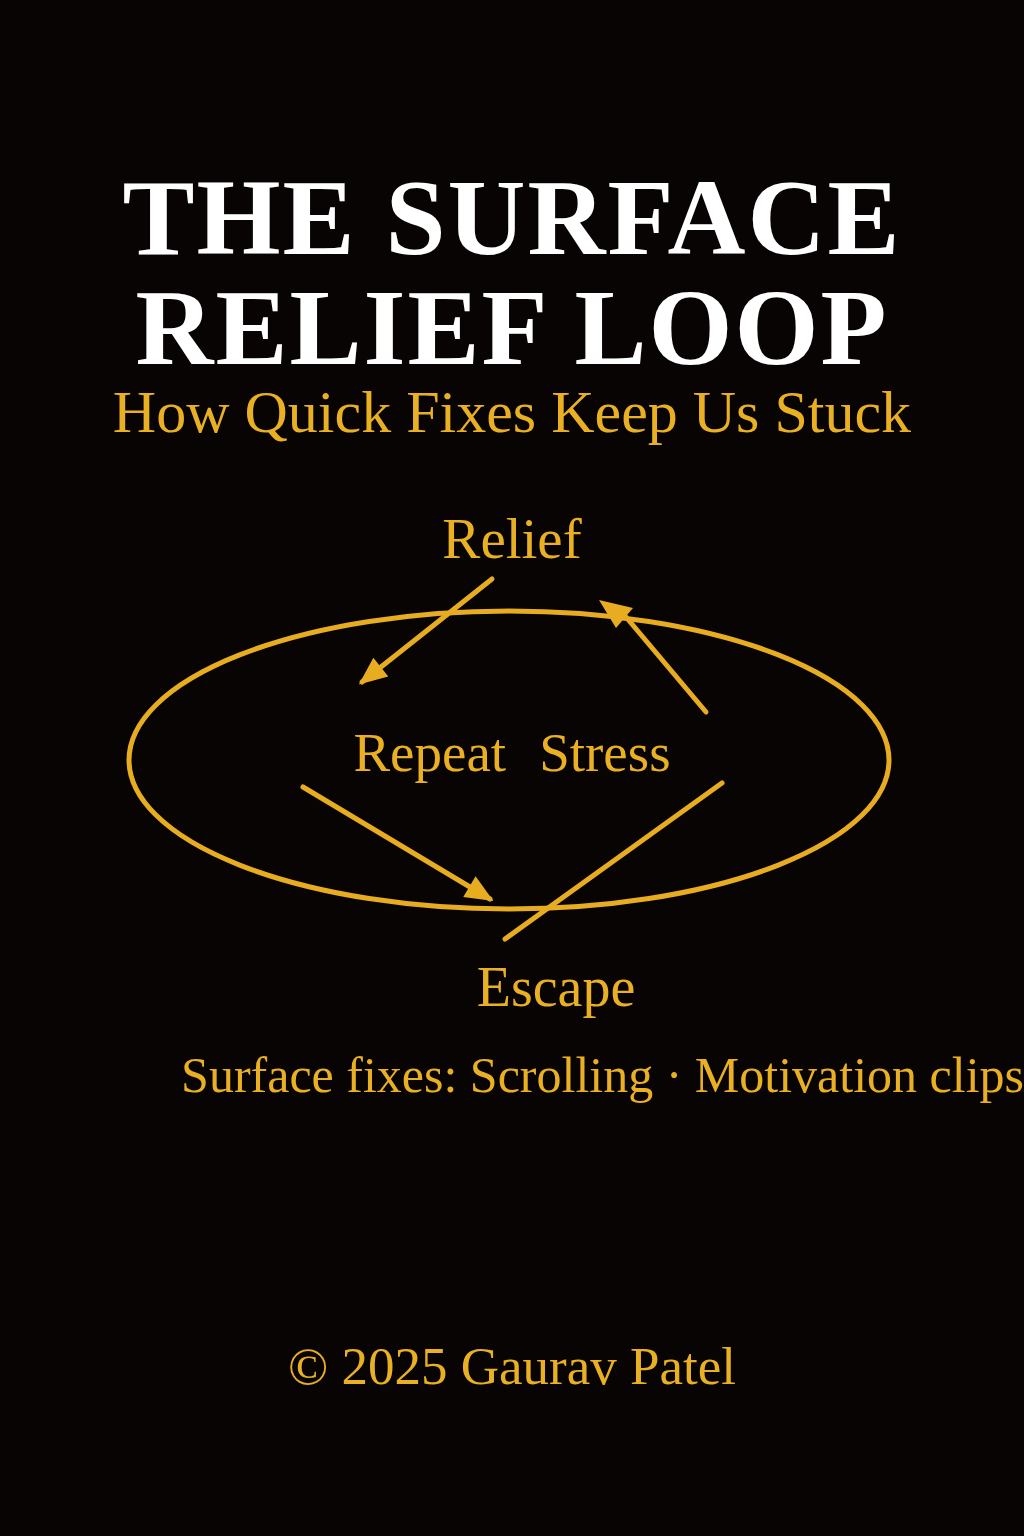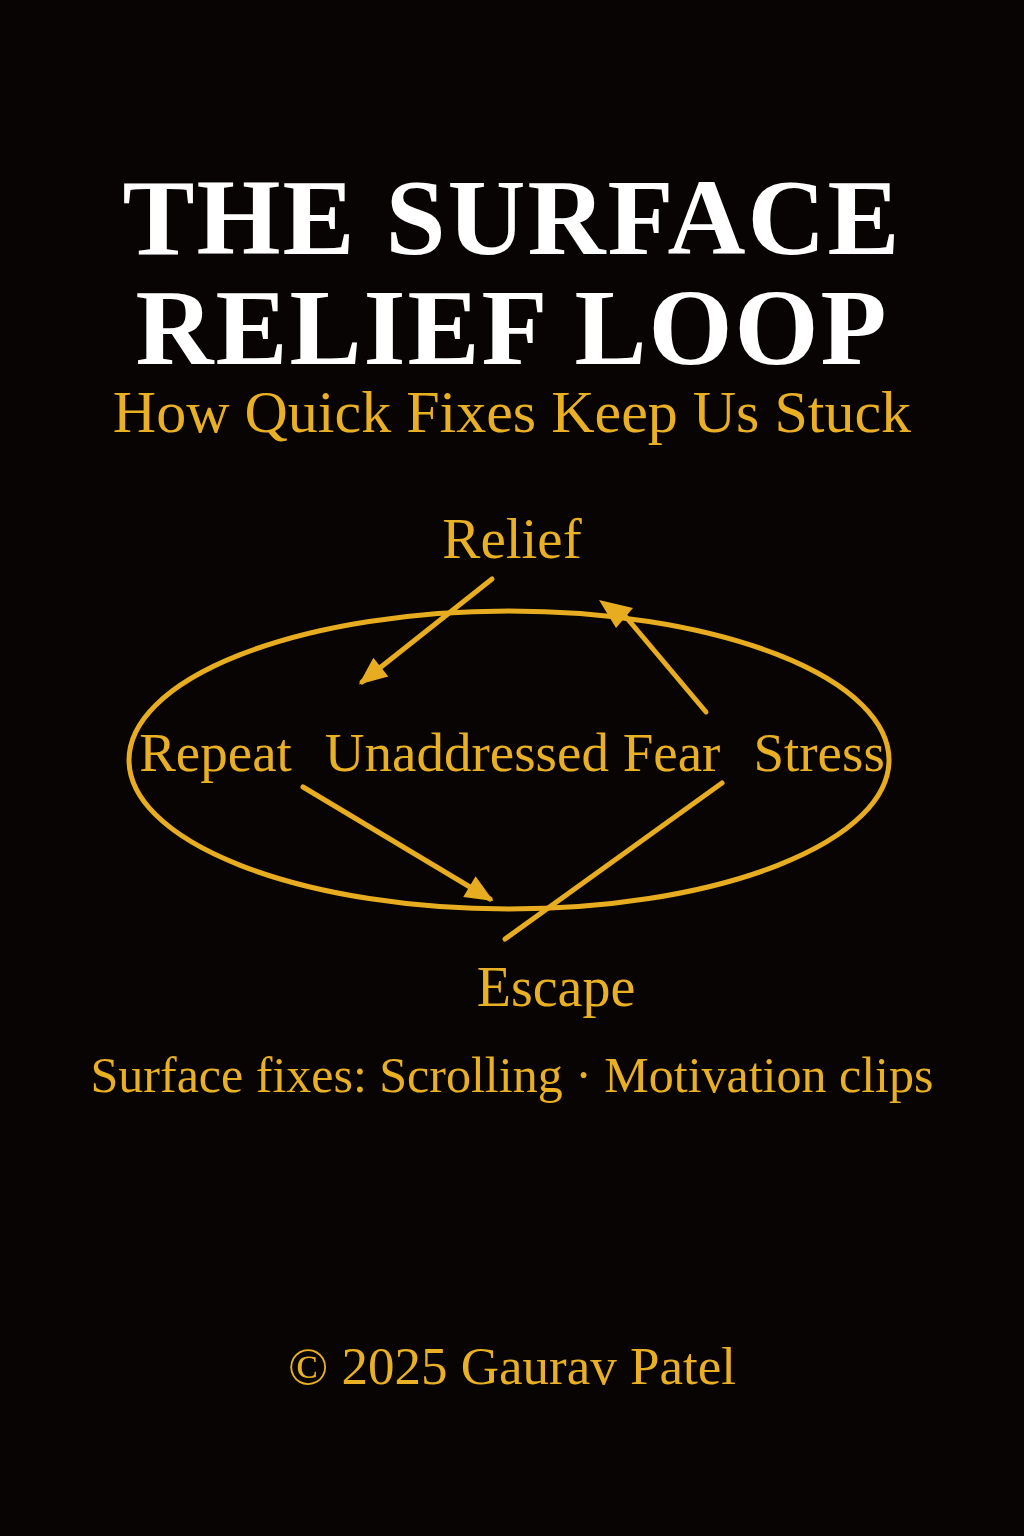--- a/index.html
+++ b/index.html
@@ -55,20 +55,21 @@
   .node-bottom {
     top: 955px;
     font-size: 56px;
     padding-left: 44px;
   }
   .caption {
     top: 1048px;
     font-size: 50px;
     line-height: 1.1;
     white-space: nowrap;
+    text-align: right;
   }
   .footer {
     top: 1336px;
     font-size: 53px;
   }
   .diagram-svg {
     position: absolute;
     top: 0;
     left: 0;
     width: 1024px;
@@ -108,21 +109,20 @@
     <div>THE SURFACE</div>
     <div>RELIEF LOOP</div>
   </div>
 
   <div class="abs-center node-top">Relief</div>
 
   <div class="abs-center subtitle">How Quick Fixes Keep Us Stuck</div>
 
   <div class="inner-row">
     <span>Repeat</span>
-    <span>Unaddressed Fear</span>
     <span>Stress</span>
   </div>
 
   <div class="abs-center node-bottom">Escape</div>
 
   <div class="abs-center caption">
     <div>Surface fixes: Scrolling · Motivation clips</div>
   </div>
 
   <div class="abs-center footer">© 2025 Gaurav Patel</div>

